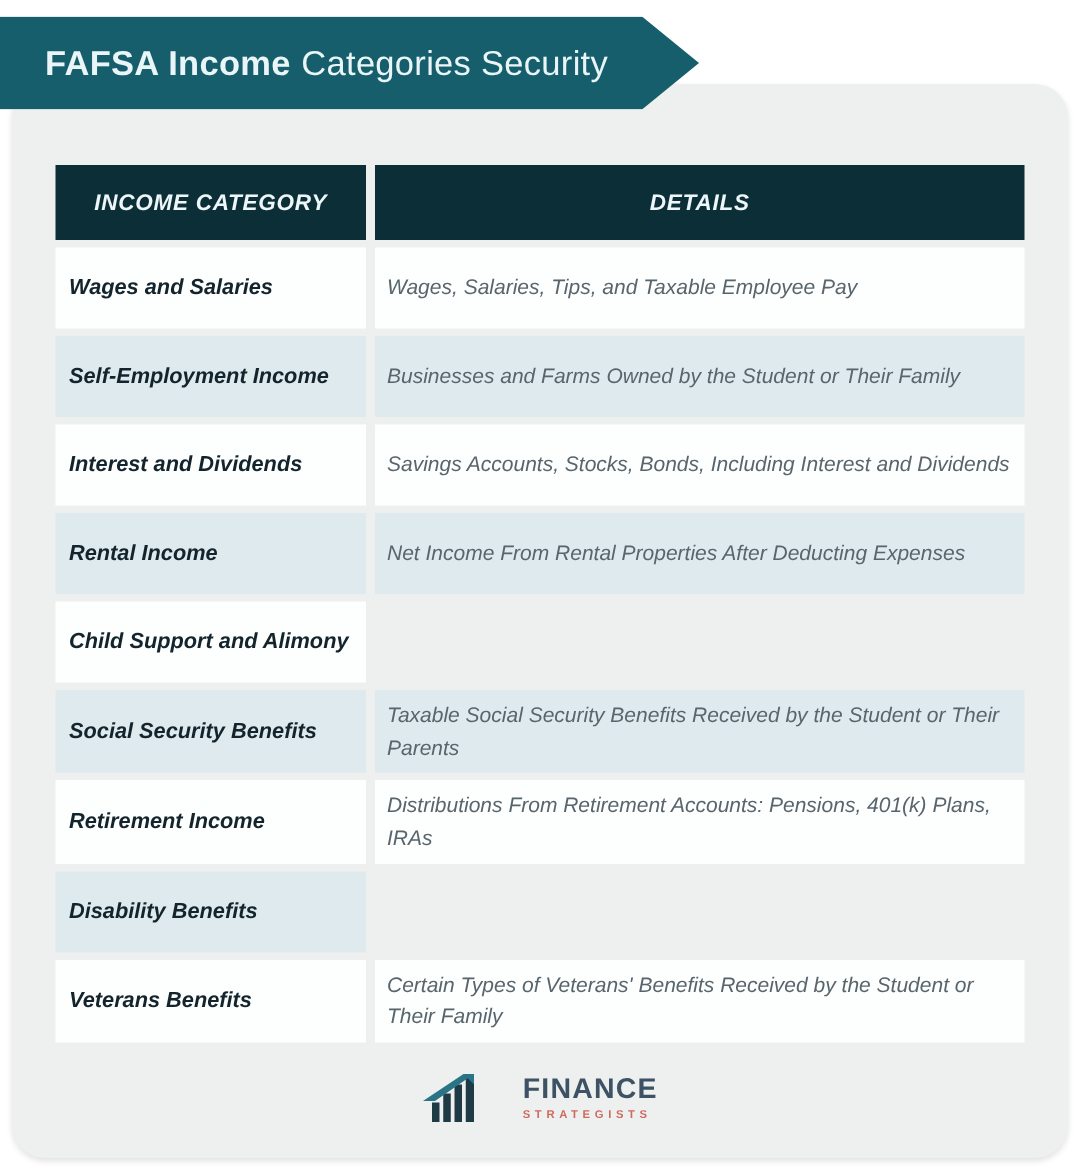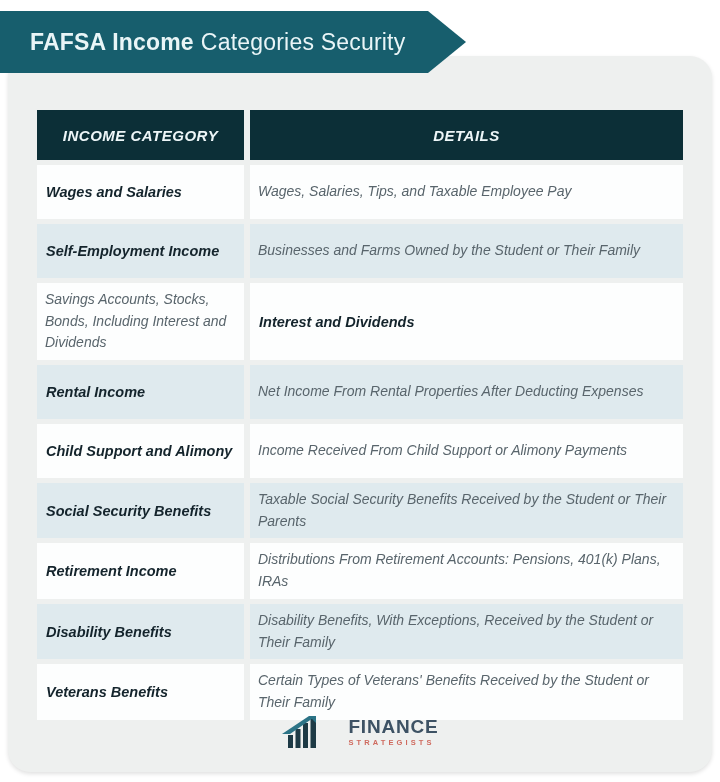--- a/index.html
+++ b/index.html
@@ -120,42 +120,40 @@
 
     <div class="t-row">
       <div class="cell cat">Wages and Salaries</div>
       <div class="cell det">Wages, Salaries, Tips, and Taxable Employee Pay</div>
     </div>
     <div class="t-row">
       <div class="cell cat">Self-Employment Income</div>
       <div class="cell det">Businesses and Farms Owned by the Student or Their Family</div>
     </div>
     <div class="t-row">
+      <div class="cell cat">Interest and Dividends</div>
       <div class="cell det">Savings Accounts, Stocks, Bonds, Including Interest and Dividends</div>
-      <div class="cell cat">Interest and Dividends</div>
     </div>
     <div class="t-row">
       <div class="cell cat">Rental Income</div>
       <div class="cell det">Net Income From Rental Properties After Deducting Expenses</div>
     </div>
     <div class="t-row">
       <div class="cell cat">Child Support and Alimony</div>
-      <div class="cell det">Income Received From Child Support or Alimony Payments</div>
     </div>
     <div class="t-row">
       <div class="cell cat">Social Security Benefits</div>
       <div class="cell det">Taxable Social Security Benefits Received by the Student or Their Parents</div>
     </div>
     <div class="t-row">
       <div class="cell cat">Retirement Income</div>
       <div class="cell det">Distributions From Retirement Accounts: Pensions, 401(k) Plans, IRAs</div>
     </div>
     <div class="t-row">
       <div class="cell cat">Disability Benefits</div>
-      <div class="cell det">Disability Benefits, With Exceptions, Received by the Student or Their Family</div>
     </div>
     <div class="t-row">
       <div class="cell cat">Veterans Benefits</div>
       <div class="cell det">Certain Types of Veterans' Benefits Received by the Student or Their Family</div>
     </div>
   </div>
 
   <div class="brand">
     <svg class="mark" viewBox="0 0 38 36">
       <rect x="7" y="21" width="5" height="13" fill="#1d3a45"></rect>

